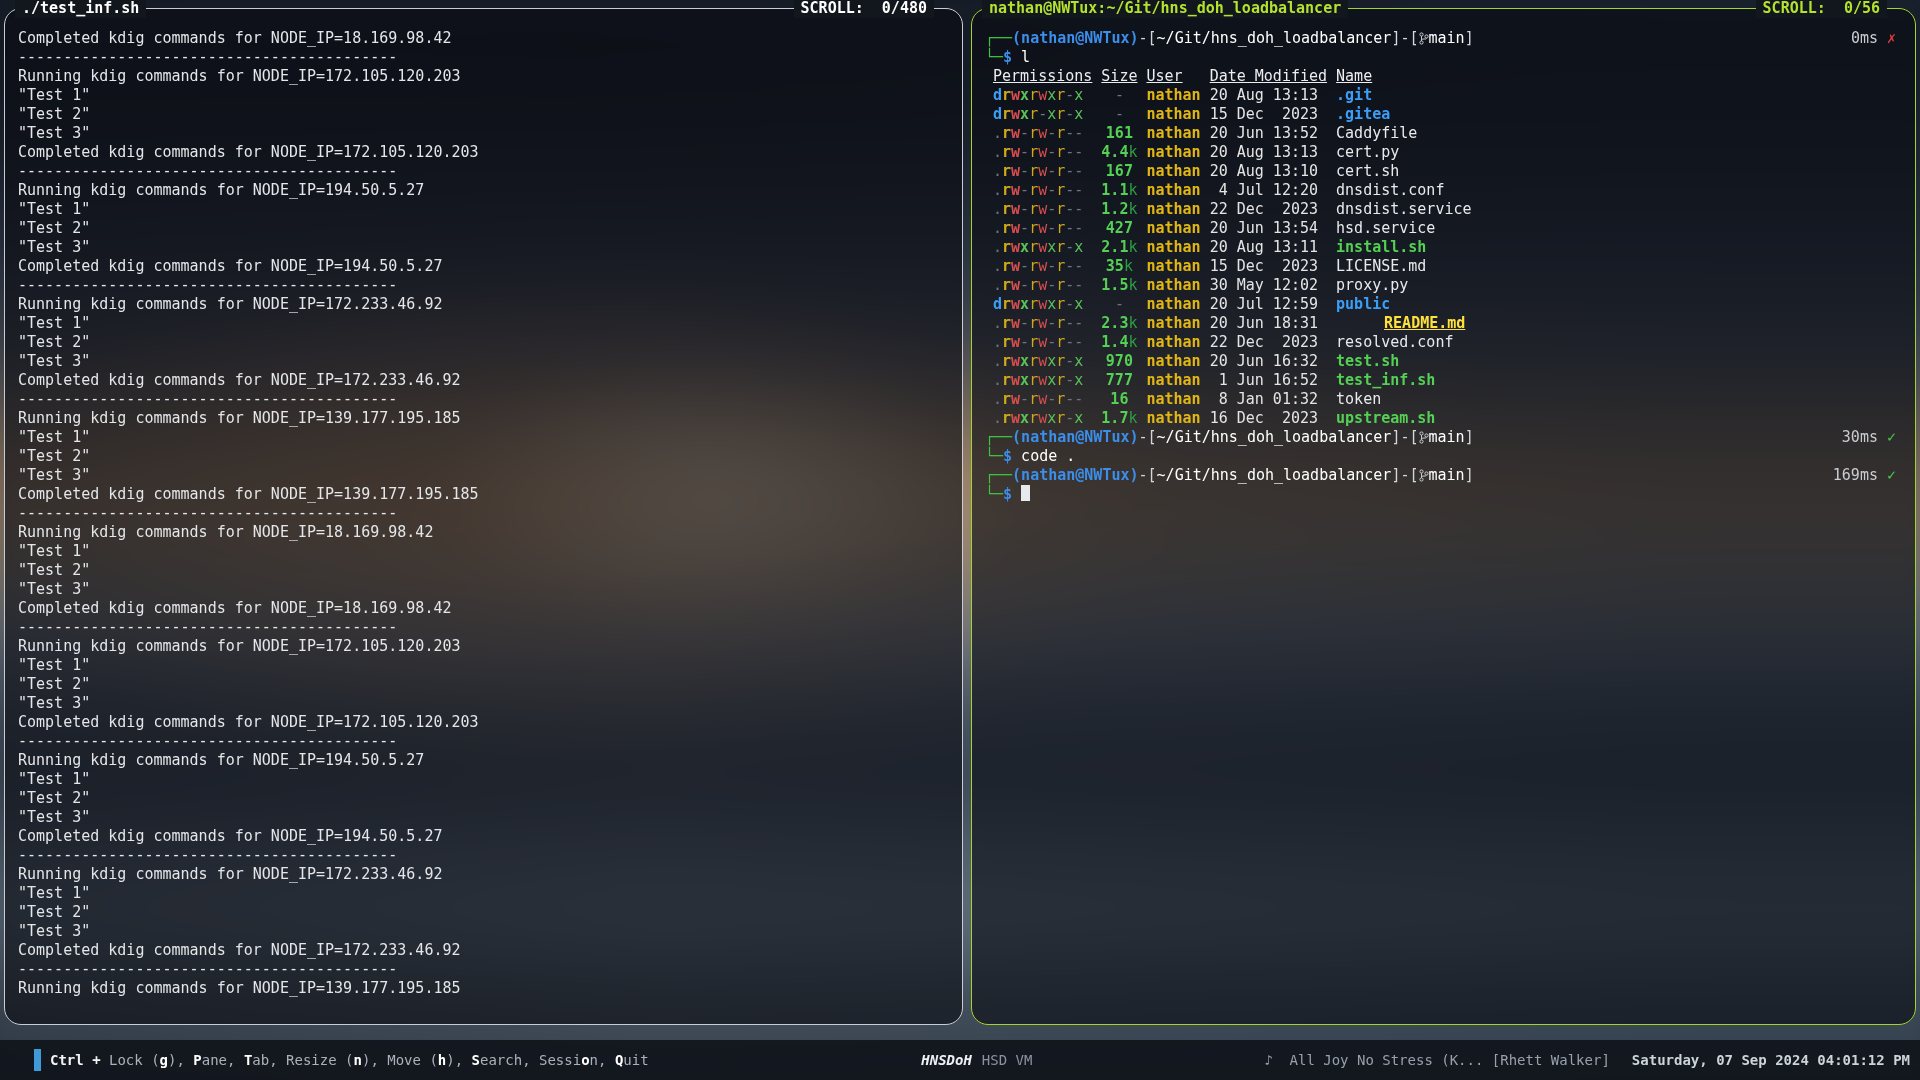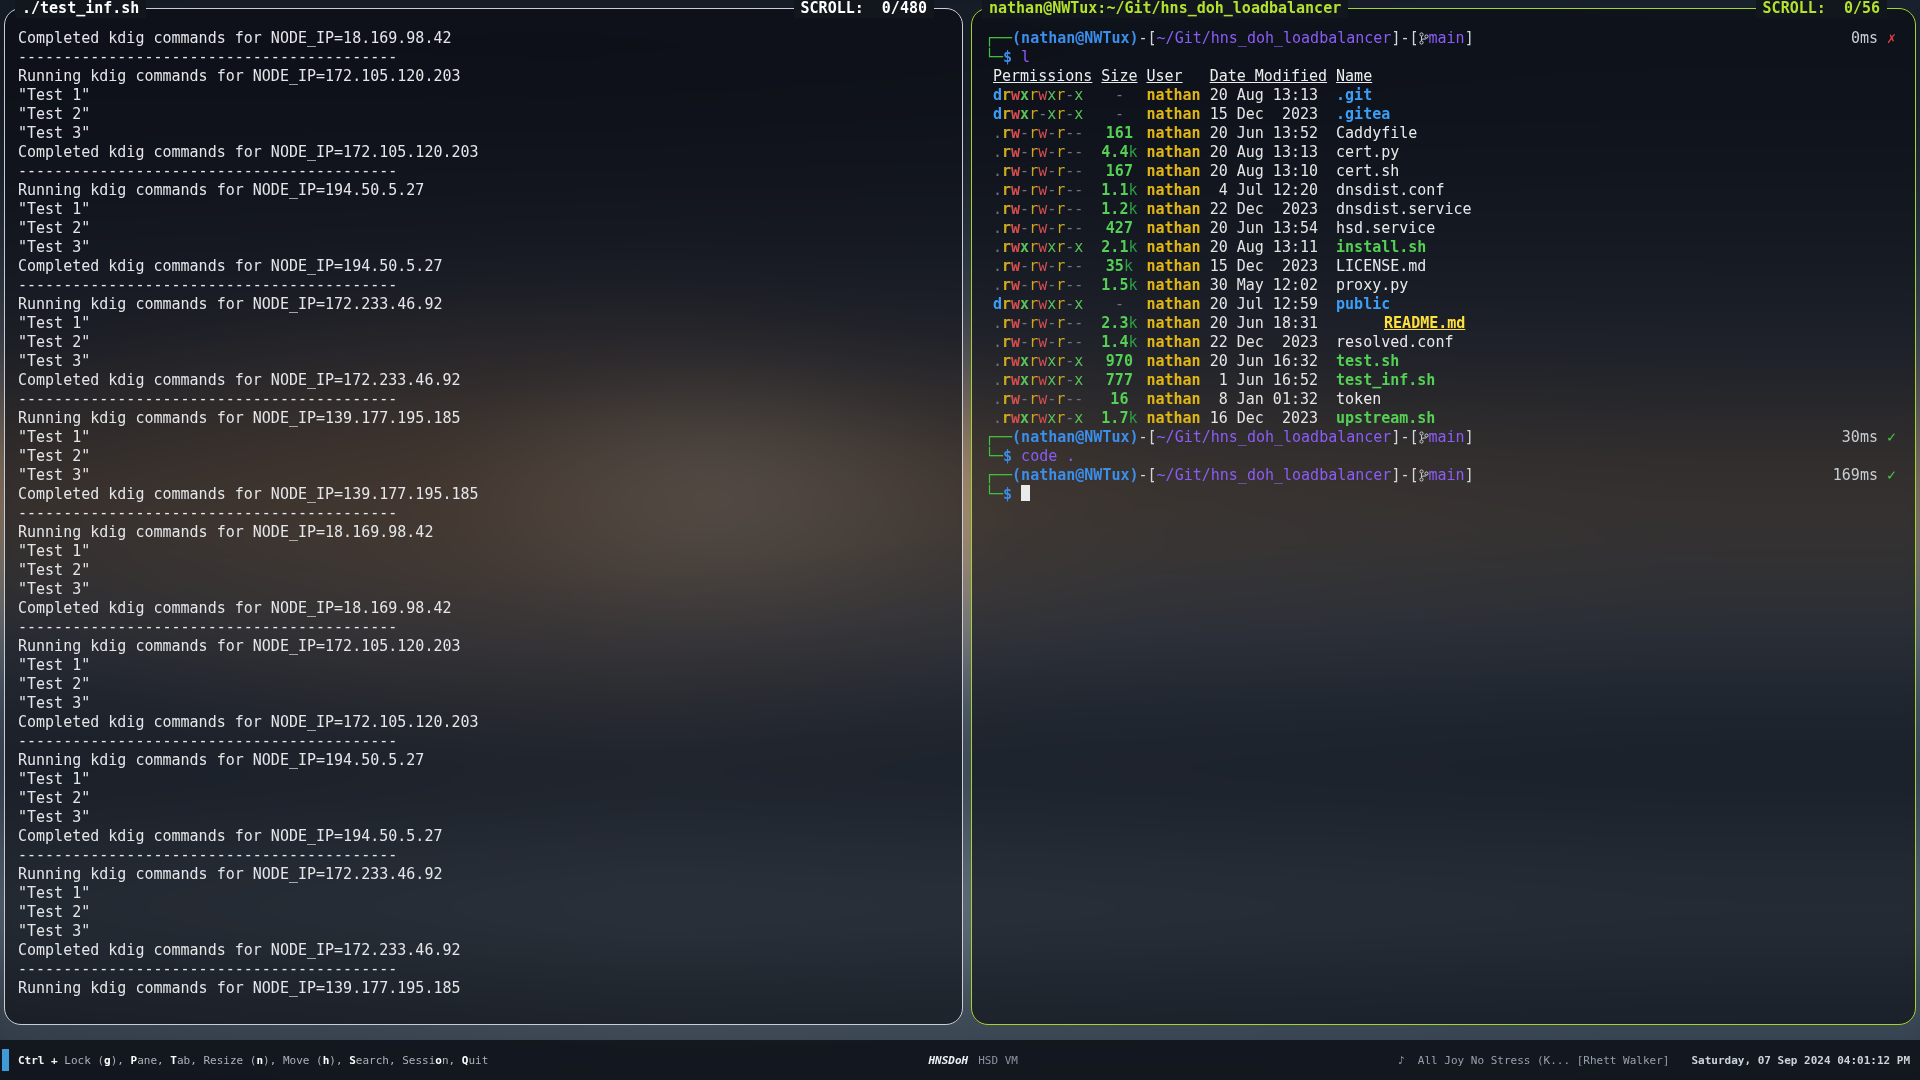--- a/index.html
+++ b/index.html
@@ -34,21 +34,21 @@
   .pane-scroll.green { color:#b4e32e; }
 
   .pane-content { padding:20px 13px 0 13px; white-space:pre; }
   .tline { height:19px; white-space:pre; }
 
   
   .trow { height:19px; white-space:pre; position:relative; }
   .pr-green { color:#3fc43f; }
   .pr-blue  { color:#3b8eea; font-weight:bold; }
   .pr-dim   { color:#d3d7dc; }
-  .pr-white { color:#8b5cf6;margin-top:21px; }
+  .pr-white { color:#ffffff;margin-top:21px; }
   .timing { position:absolute; right:6px; top:0; color:#c9ccd1; }
   .t-ok   { color:#46c946; font-weight:bold; margin-left:9px; }
   .t-fail { color:#e83c3c; font-weight:bold; margin-left:9px; }
   .cursor { display:inline-block; width:9px; height:16px; background:#e8eaec;
     vertical-align:-2px; }
   .branch-glyph { color:#c9ced4; }
 
   
   .f-perm { display:inline-block; width:11ch;margin-left:8px; }
   .f-size { display:inline-block; width:4ch; text-align:center; }
@@ -66,21 +66,21 @@
   .sz-unit { color:#2f9e44; }
   .user-cell { color:#e2b714; font-weight:bold; }
   .date-cell { color:#e5e5e5; }
   .n-dir  { color:#3b9ef7; font-weight:bold; }
   .n-exec { color:#54d054; font-weight:bold; }
   .n-file { color:#e8eaec; }
   .n-readme { color:#ffe13b; font-weight:bold; text-decoration:underline;margin-left:48px; }
 
   
   .status-bar { position:absolute; left:0; top:1040px; width:1920px; height:40px;
-    background:rgba(15,19,25,0.90); display:flex; align-items:center; font-size:11px; }
+    background:rgba(15,19,25,0.90); display:flex; align-items:center; font-size:14px;padding-left:32px; }
   .status-tick { width:7px; height:22px; background:#3f9bd8; margin:0 9px 0 2px; }
   .keybinds { color:#aab2bc; white-space:pre; }
   .kb-prefix { color:#f2f4f6; font-weight:bold; }
   .kb-key { color:#ffffff; font-weight:bold; }
   .status-center { position:absolute; left:50%; transform:translateX(-50%); white-space:pre; }
   .app-name { color:#eef1f4; font-weight:bold; font-style:italic; }
   .host-name { color:#8b949e; margin-left:10px; }
   .status-right { margin-left:auto; display:flex; align-items:center; white-space:pre; padding-right:10px; }
   .music { color:#98a1ab; }
   .datetime { color:#ccd4db; font-weight:bold; margin-left:22px; }

